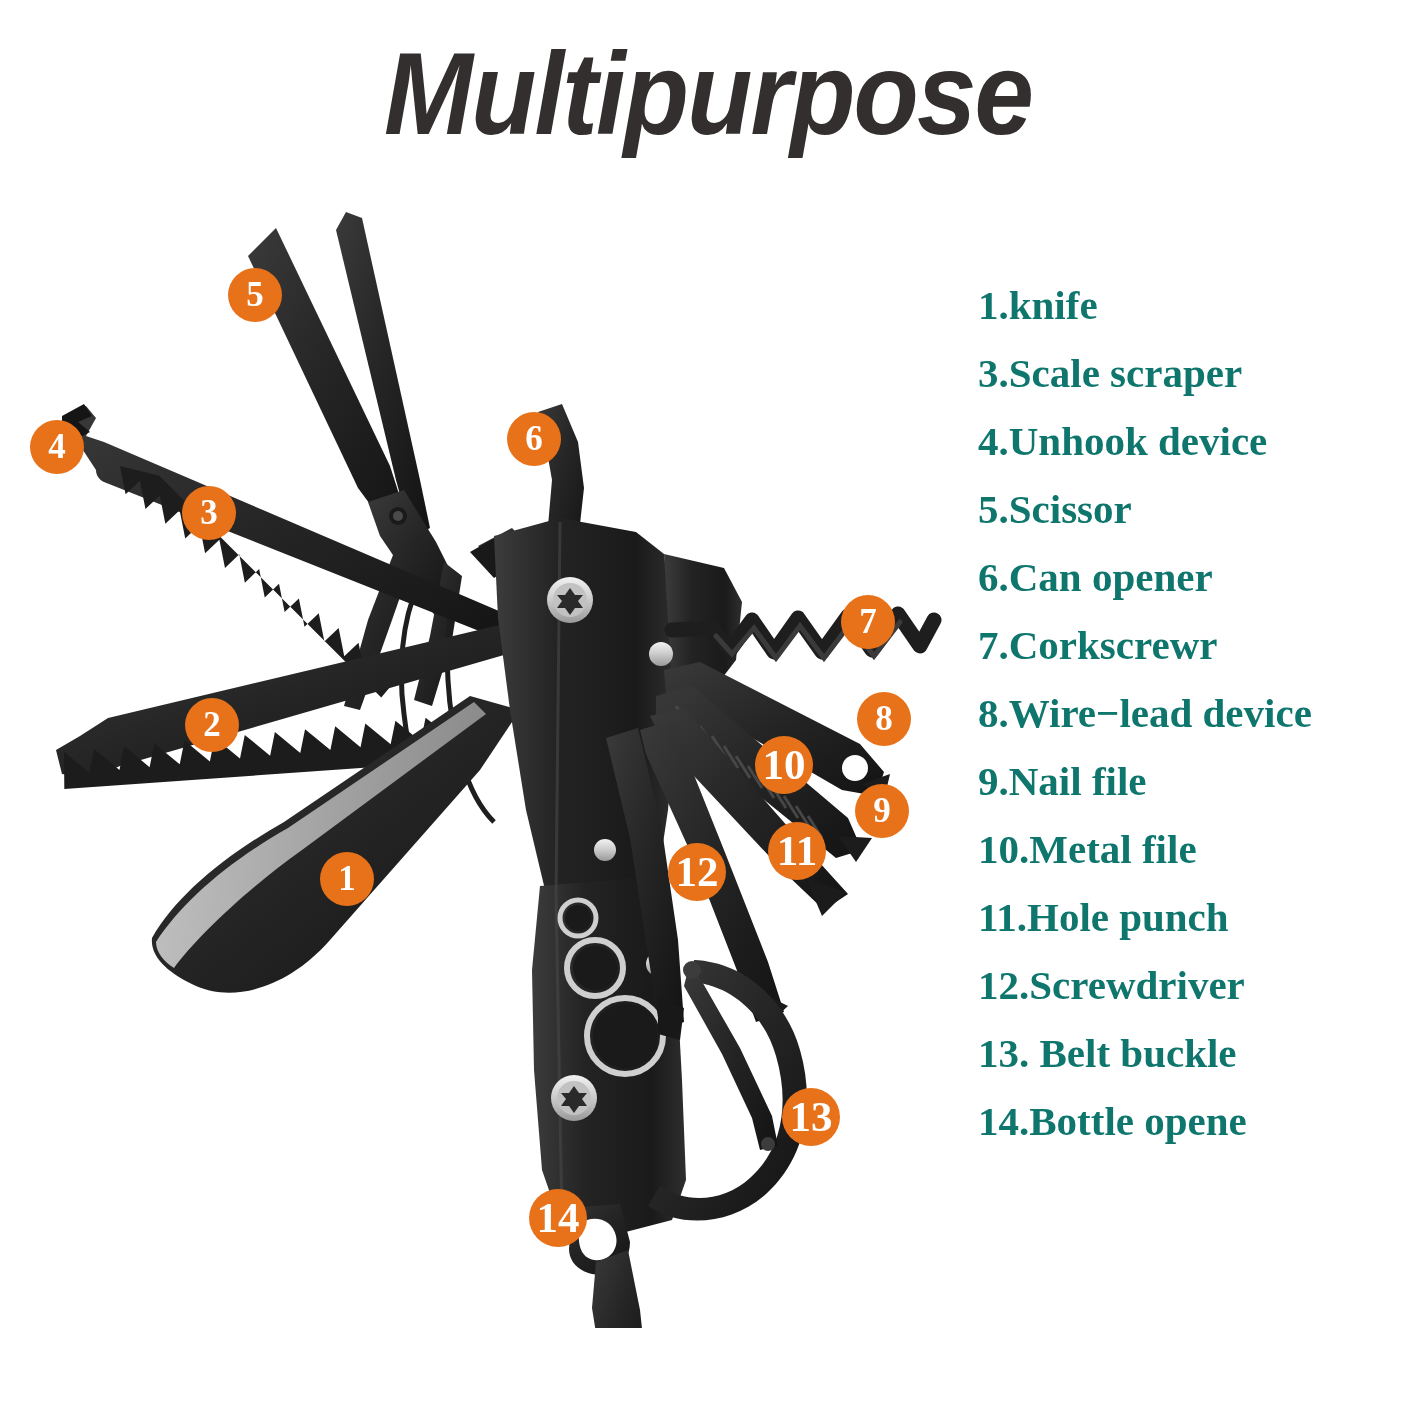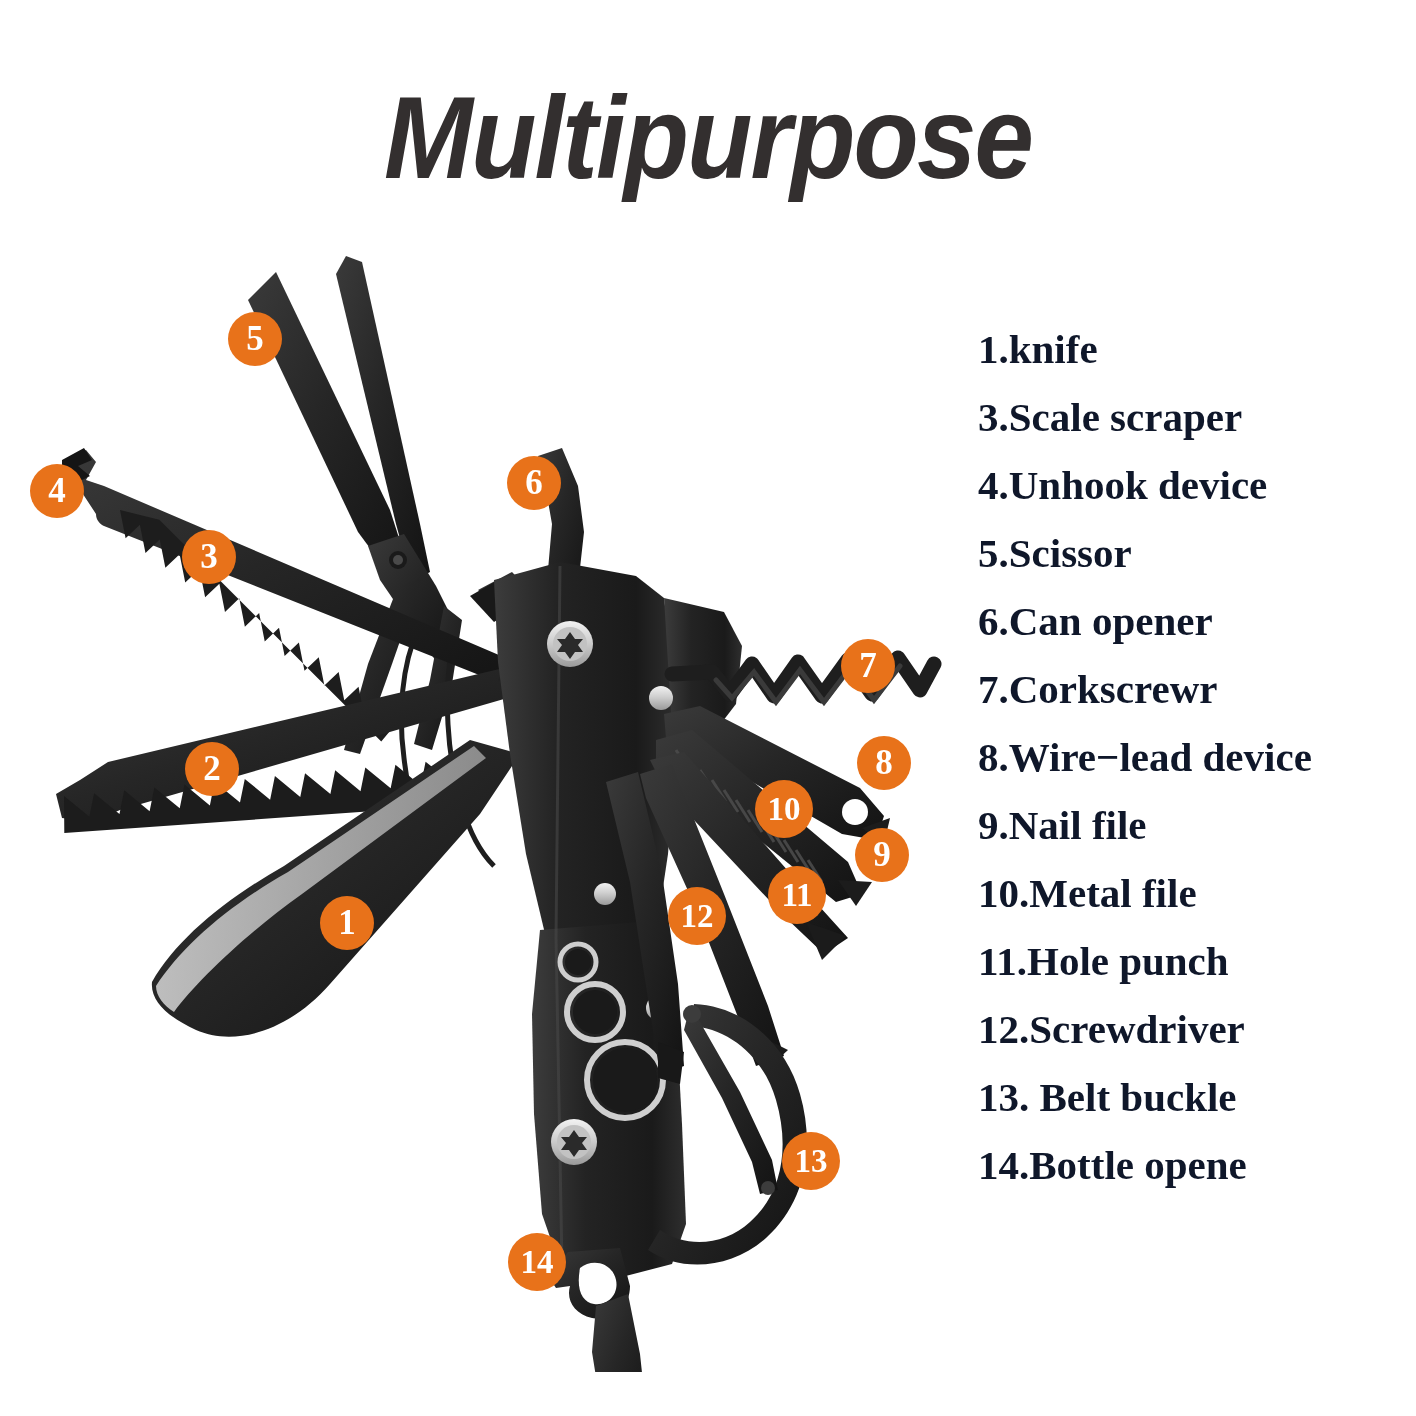--- a/index.html
+++ b/index.html
@@ -9,21 +9,20 @@
   }
   body {
     font-family: "Liberation Serif", "DejaVu Serif", serif;
   }
   #page {
     position: relative;
     width: 1416px;
     height: 1328px;
     background: #ffffff;
     overflow: hidden;
-    margin-top: 44px;
   }
 
   
   #title {
     position: absolute;
     left: 0;
     top: 34px;
     width: 1416px;
     text-align: center;
     font-family: "Liberation Sans", "DejaVu Sans", sans-serif;
@@ -54,42 +53,42 @@
     position: absolute;
     left: 978px;
     top: 271px;
     width: 430px;
   }
   .legend-item {
     font-family: "Liberation Serif", "DejaVu Serif", serif;
     font-weight: bold;
     font-size: 41px;
     line-height: 68px;
-    color: #0f172a;
+    color: #0f766e;
     white-space: nowrap;
     letter-spacing: 0px;
   }
 
   
   .badge {
     position: absolute;
     width: 54px;
     height: 54px;
     border-radius: 50%;
     background: #e8721a;
     color: #ffffff;
     font-family: "Liberation Serif", "DejaVu Serif", serif;
     font-weight: bold;
     font-size: 35px;
     line-height: 54px;
     text-align: center;
     box-sizing: border-box;
     user-select: none;
   }
-  .badge.wide { width: 58px; height: 58px; line-height: 58px; font-size: 33px; }
+  .badge.wide { width: 58px; height: 58px; line-height: 58px; font-size: 43px; }
 </style>
 </head>
 <body>
 
 <div id="page">
 
   <div id="title">Multipurpose</div>
 
   <div id="product">
     <svg viewBox="0 0 960 1266" width="960" height="1266" xmlns="http://www.w3.org/2000/svg">
@@ -320,21 +319,21 @@
     <div class="badge" style="left:30px;   top:420px;">4</div>
     <div class="badge" style="left:228px;  top:268px;">5</div>
     <div class="badge" style="left:507px;  top:412px;">6</div>
     <div class="badge" style="left:841px;  top:595px;">7</div>
     <div class="badge" style="left:857px;  top:692px;">8</div>
     <div class="badge" style="left:855px;  top:784px;">9</div>
     <div class="badge wide" style="left:755px;  top:736px;">10</div>
     <div class="badge wide" style="left:768px;  top:822px;">11</div>
     <div class="badge wide" style="left:668px;  top:843px;">12</div>
     <div class="badge wide" style="left:782px;  top:1088px;">13</div>
-    <div class="badge wide" style="left:508px;  top:1189px;">14</div>
+    <div class="badge wide" style="left:529px;  top:1189px;">14</div>
     <div class="badge wide" style="left:524px;  top:1352px;">12</div>
   </div>
 
   <div id="legend">
     <div class="legend-item">1.knife</div>
     <div class="legend-item">3.Scale scraper</div>
     <div class="legend-item">4.Unhook device</div>
     <div class="legend-item">5.Scissor</div>
     <div class="legend-item">6.Can opener</div>
     <div class="legend-item">7.Corkscrewr</div>

